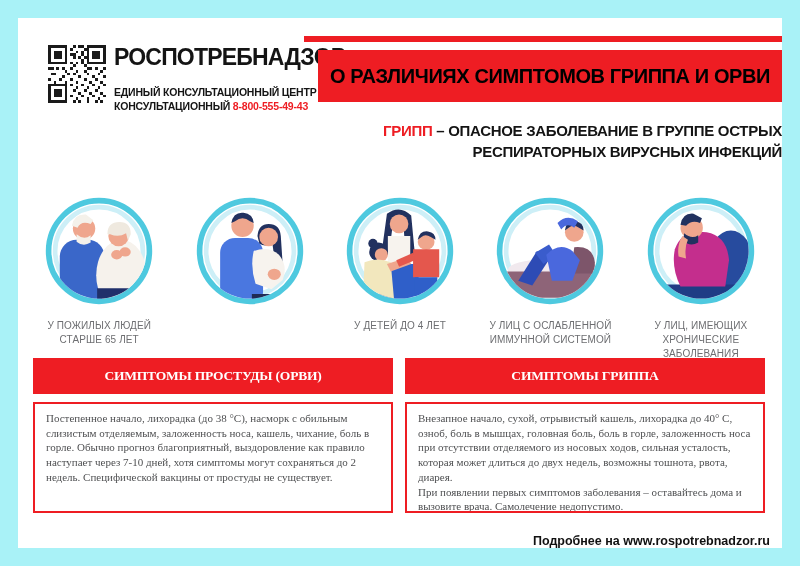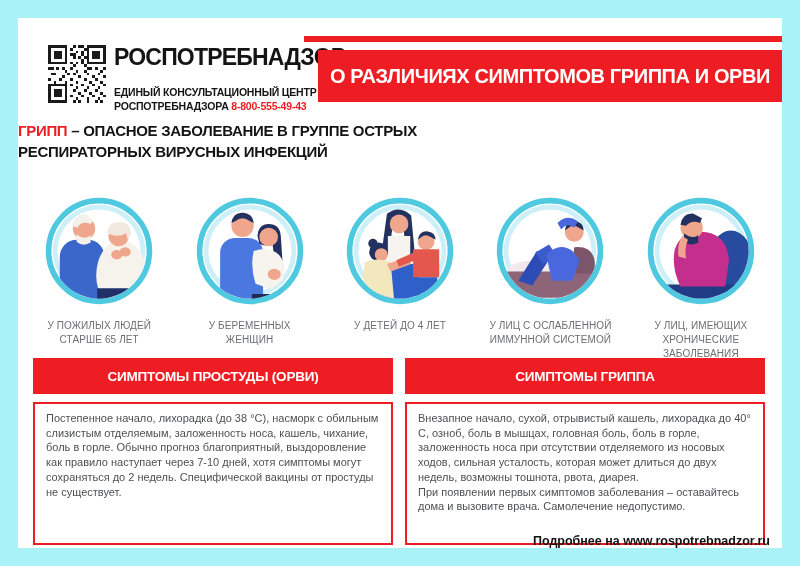--- a/index.html
+++ b/index.html
@@ -9,40 +9,40 @@
 
   .qr { position:absolute; left:30px; top:27px; width:58px; height:58px; }
   .brand-block { position:absolute; left:96px; top:26px; width:230px; }
   .brand-name { font-size:23px; font-weight:bold; letter-spacing:-0.8px; color:#141414; white-space:nowrap; }
   .brand-sub { margin-top:15px; font-size:10.5px; font-weight:bold; letter-spacing:-0.2px; line-height:1.32; color:#141414; white-space:nowrap; }
   .phone { color:#ee1d23; }
 
   .top-line { position:absolute; left:286px; top:18px; width:478px; height:6px; background:#ee1d23; }
   .banner { position:absolute; left:300px; top:32px; width:464px; height:52px; background:#ee1d23;
             display:flex; align-items:center; justify-content:center;
-            color:#ffffff; font-size:20px; font-weight:bold; letter-spacing:-0.4px; white-space:nowrap; }
-
-  .intro { position:absolute; left:0; top:103px; width:100%; text-align:left;
+            color:#000000; font-size:20px; font-weight:bold; letter-spacing:-0.4px; white-space:nowrap; }
+
+  .intro { position:absolute; left:0; top:103px; width:100%; text-align:right;
            font-size:15px; font-weight:bold; letter-spacing:-0.3px; line-height:1.38; color:#141414; }
   .intro .term { color:#ee1d23; }
   .risk-heading { position:absolute; left:0; top:149px; width:100%; text-align:center;
                   font-size:17.5px; font-weight:bold; letter-spacing:-0.3px; color:#ee1d23; }
 
   .groups { position:absolute; left:6px; right:6px; top:177px; display:flex; }
   .group { flex:1; display:flex; flex-direction:column; align-items:center; }
   .illus { width:112px; height:112px; }
   .group-label { margin-top:12px; font-size:10px; line-height:1.4; color:#6d6e71;
                  text-align:center; white-space:pre-line; letter-spacing:0.1px; }
 
-  .box { position:absolute; top:340px; width:360px; }
+  .box { position:absolute; top:340px; width:360px;font-family:Liberation Serif, serif; }
   .box-left  { left:15px; }
   .box-right { left:387px; }
   .box-header { height:36px; background:#ee1d23; color:#ffffff; display:flex; align-items:center;
                 justify-content:center; font-size:13.5px; font-weight:bold; letter-spacing:-0.2px; }
-  .box-body { margin-top:8px; height:143px; border:2px solid #ee1d23; padding:7px 11px;
+  .box-body { margin-top:8px; height:111px; border:2px solid #ee1d23; padding:7px 11px;
               font-size:11px; line-height:1.34; color:#4f5052; white-space:pre-line; overflow:hidden; }
 
   .footer { position:absolute; right:12px; top:516px; font-size:12.5px; font-weight:bold; color:#111111; }
 </style>
 </head>
 <body>
 
 <div class="frame">
   <div class="content">
 
@@ -51,21 +51,21 @@
       <path fill="#1a1a1a" d="M0 0h7v7H0z M14 0h7v7h-7z M0 14h7v7H0z"></path>
       <path fill="#ffffff" d="M1 1h5v5H1z M15 1h5v5h-5z M1 15h5v5H1z"></path>
       <path fill="#1a1a1a" d="M2 2h3v3H2z M16 2h3v3h-3z M2 16h3v3H2z"></path>
       <path fill="#1a1a1a" d="M9 0h1v1H9z M11 0h2v1h-2z M8 1h1v1H8z M13 1h1v1h-1z M10 2h1v1h-1z M12 2h1v2h-1z M8 3h2v1H8z M9 4h1v1H9z M11 4h1v1h-1z M13 4h1v1h-1z M12 5h1v1h-1z M8 6h1v1H8z M10 6h1v1h-1z M12 6h1v1h-1z M9 7h1v1H9z M13 7h1v1h-1z M0 8h2v1H0z M3 8h1v1H3z M5 8h1v1H5z M8 8h1v1H8z M14 8h2v1h-2z M17 8h1v1h-1z M20 8h1v1h-1z M6 9h1v1H6z M10 9h1v1h-1z M13 9h1v1h-1z M19 9h1v1h-1z M1 10h2v1H1z M7 10h1v1H7z M9 10h1v1H9z M14 10h1v1h-1z M18 10h1v1h-1z M5 11h1v1H5z M11 11h1v1h-1z M16 11h1v1h-1z M20 11h1v1h-1z M0 12h1v1H0z M4 12h1v1H4z M8 12h1v1H8z M13 12h1v1h-1z M17 12h1v1h-1z M2 13h1v1H2z M6 13h1v1H6z M10 13h1v1h-1z M15 13h1v1h-1z M19 13h1v1h-1z M8 14h1v1H8z M12 14h1v1h-1z M16 14h1v1h-1z M20 14h1v1h-1z M10 15h1v1h-1z M14 15h1v1h-1z M18 15h1v1h-1z M9 16h1v1H9z M13 16h1v1h-1z M17 16h1v1h-1z M11 17h1v1h-1z M15 17h1v1h-1z M19 17h1v1h-1z M8 18h1v1H8z M12 18h1v1h-1z M16 18h1v1h-1z M20 18h1v1h-1z M10 19h1v1h-1z M14 19h1v1h-1z M18 19h1v1h-1z M9 20h1v1H9z M11 20h1v1h-1z M14 20h1v1h-1z M17 20h1v1h-1z M19 20h1v1h-1z"></path>
     </svg>
 
     <div class="brand-block">
       <div class="brand-name">РОСПОТРЕБНАДЗОР</div>
       <div class="brand-sub">
         <span>ЕДИНЫЙ КОНСУЛЬТАЦИОННЫЙ ЦЕНТР</span><br>
-        <span>РОСПОТРЕБНАДЗОРА </span><span class="phone">8-800-555-49-43</span>
+        <span>КОНСУЛЬТАЦИОННЫЙ </span><span class="phone">8-800-555-49-43</span>
       </div>
     </div>
 
     <div class="top-line"></div>
     <div class="banner">
       <span>О РАЗЛИЧИЯХ СИМПТОМОВ ГРИППА И ОРВИ</span>
     </div>
 
     <div class="intro">
       <span class="term">ГРИПП</span><span> – ОПАСНОЕ ЗАБОЛЕВАНИЕ В ГРУППЕ ОСТРЫХ</span><br>
@@ -113,22 +113,20 @@
             <rect x="28" y="46" width="46" height="74" rx="16" fill="#4a77e0"></rect>
             <circle cx="52" cy="33" r="12" fill="#efa68d"></circle>
             <path d="M40 30 q2 -12 13 -11 q10 1 11 11 l-4 -2 q-8 -6 -16 0 z" fill="#22315f"></path>
             <path d="M68 44 q1 -13 12 -13 q12 0 13 13 l2 30 h-8 l-3 -22 q-8 4 -14 0 z" fill="#22315f"></path>
             <circle cx="80" cy="45" r="10" fill="#efa68d"></circle>
             <path d="M64 60 q16 -6 27 4 q10 12 4 27 l-12 10 -17 -6 q-6 -18 -2 -35 z" fill="#f7f3ee"></path>
             <ellipse cx="86" cy="85" rx="7" ry="6" fill="#efa68d"></ellipse>
             <path d="M62 106 h48 v14 h-48 z" fill="#1f2b55"></path>
           </g>
         </svg>
-        <div class="group-label">У БЕРЕМЕННЫХ
-ЖЕНЩИН</div>
       </div>
 
       <div class="group">
         <svg class="illus" viewBox="0 0 120 120">
           <defs>
               <clipPath id="c3">
                 <circle cx="60" cy="60" r="51"></circle>
               </clipPath>
             </defs>
           <circle cx="60" cy="60" r="54" fill="#ffffff" stroke="#4ec9df" stroke-width="6"></circle>

